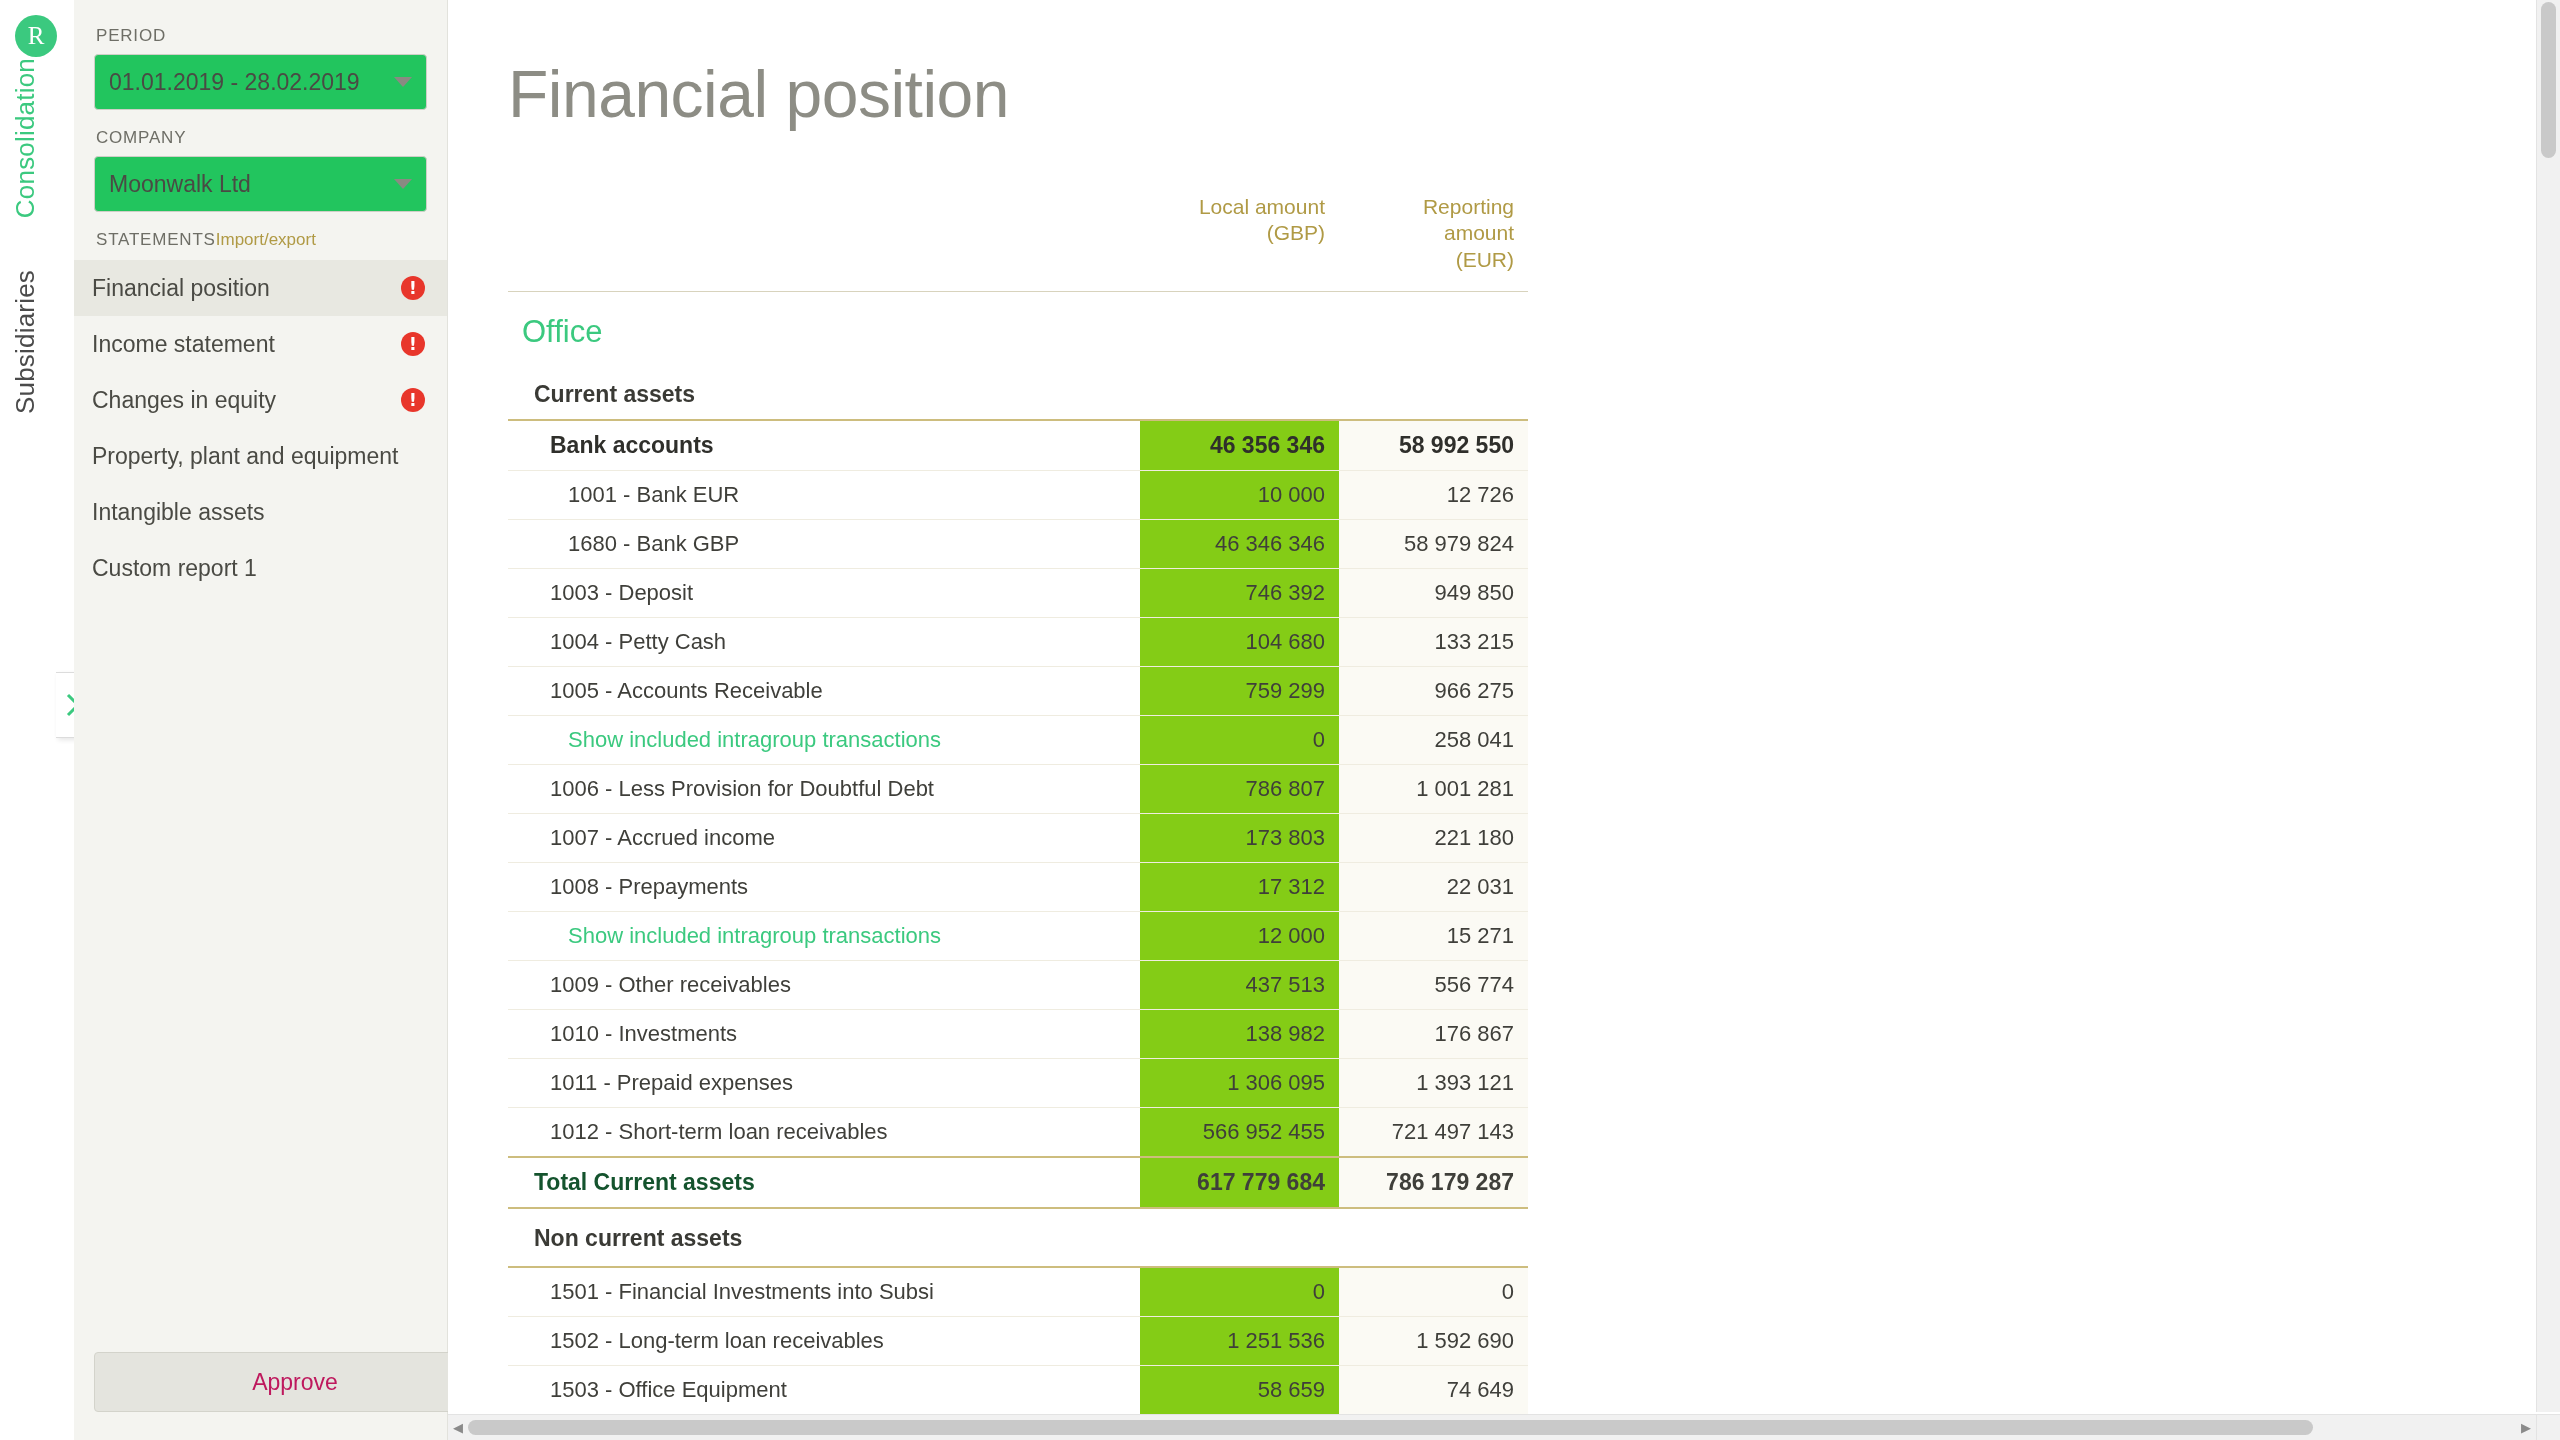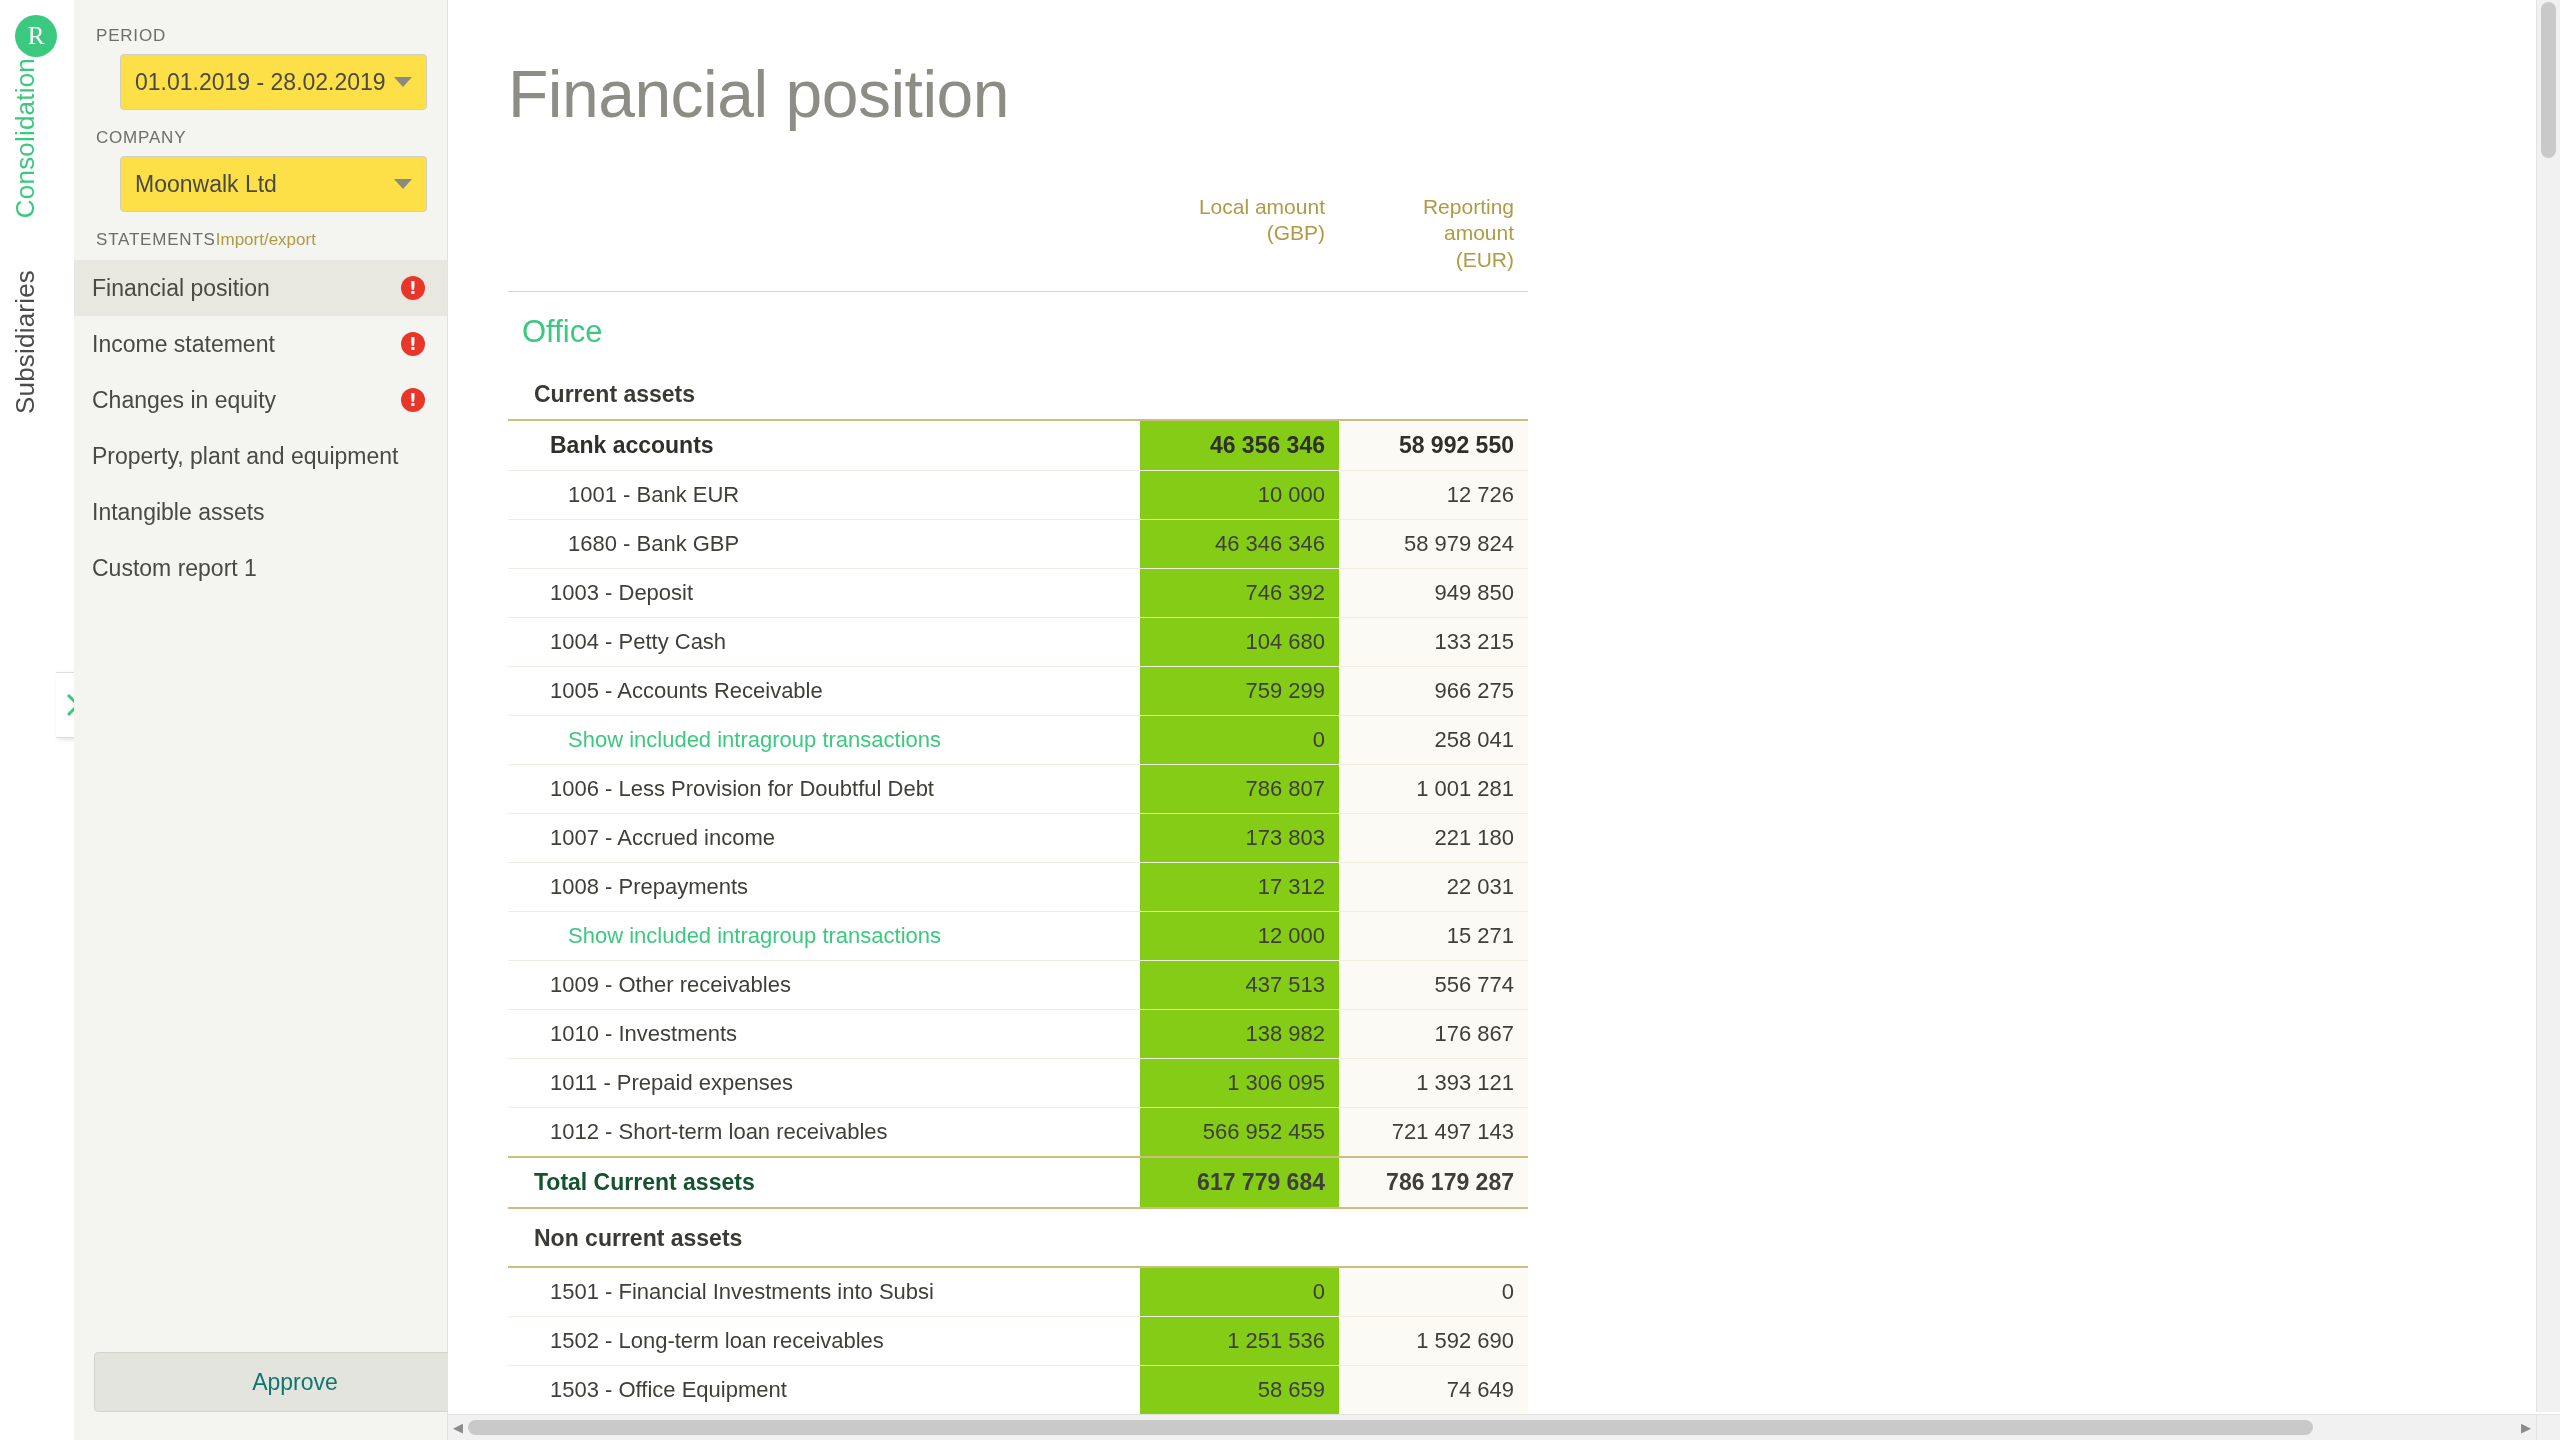--- a/index.html
+++ b/index.html
@@ -85,29 +85,28 @@
   .panel-inner { padding: 16px 20px 0 20px; }
   .field-label {
     font-size: 17px;
     letter-spacing: 0.8px;
     color: #6e6e66;
     margin: 10px 0 8px 2px;
     text-transform: uppercase;
   }
   .select-box {
     height: 56px;
-    background: #fde047;
+    background: #22c55e;
     border: 1px solid #cfcfc7;
     border-radius: 4px;
     display: flex;
     align-items: center;
     padding: 0 14px;
     position: relative;
     margin-bottom: 18px;
-    margin-left: 26px;
   }
   .select-box .val {
     font-size: 23px;
     color: #4a4a44;
     flex: 1;
     white-space: nowrap;
     overflow: hidden;
   }
   .caret {
     width: 0; height: 0;
@@ -159,21 +158,21 @@
     line-height: 1;
     font-family: "DejaVu Sans", sans-serif;
   }
   .approve-btn {
     position: absolute;
     left: 20px; bottom: 28px;
     width: 402px; height: 60px;
     background: #e4e4de;
     border: 1px solid #d3d3cb;
     border-radius: 4px;
-    color: #0f766e;
+    color: #be185d;
     font-size: 23px;
     display: flex; align-items: center; justify-content: center;
     cursor: default;
   }
 
   
   .main {
     flex: 1;
     height: 1440px;
     position: relative;

